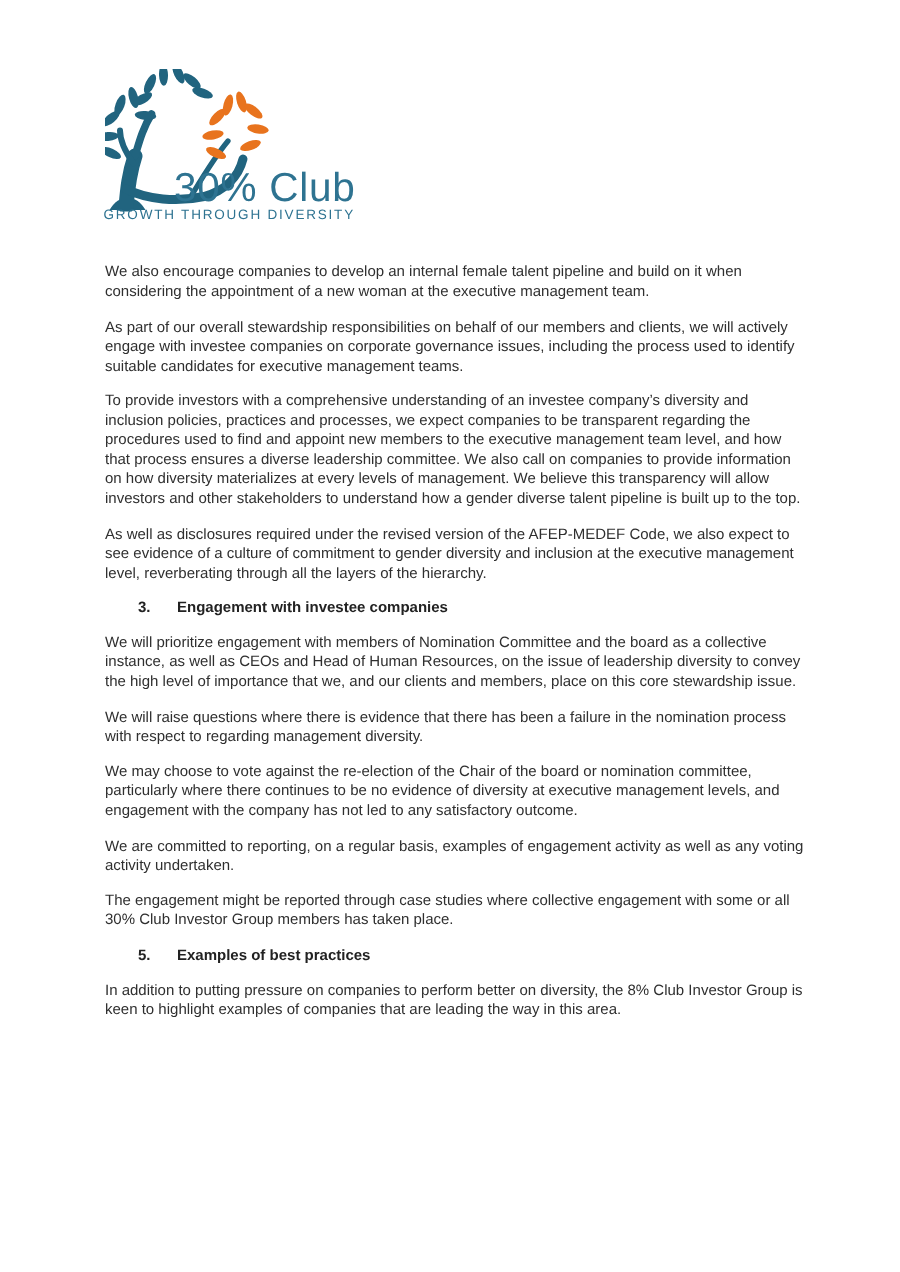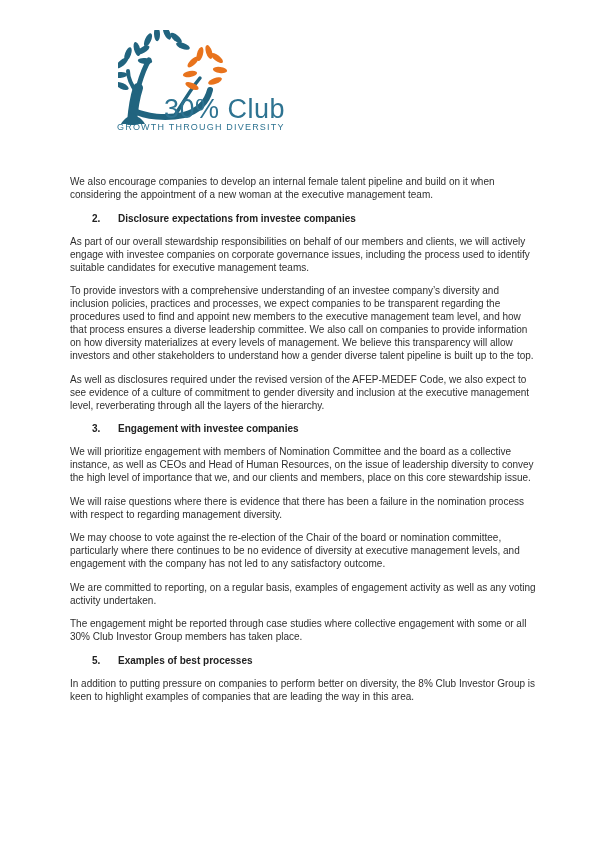--- a/index.html
+++ b/index.html
@@ -5,21 +5,21 @@
   * { box-sizing: border-box; }
   html, body { margin: 0; padding: 0; background: #ffffff; }
   .page {
     position: relative;
     width: 600px;
     height: 848px;
     background: #ffffff;
     font-family: "Liberation Sans", sans-serif;
     overflow: hidden;
   }
-  .logo { position: absolute; top: 28px; left: 68px; width: 170px; height: 110px; margin-left: 48px; }
+  .logo { position: absolute; top: 44px; left: 68px; width: 170px; height: 110px; }
   .logo-tree { position: absolute; top: 2px; left: 2px; }
   .logo-title {
     position: absolute;
     top: 66px;
     left: 48px;
     font-size: 27px;
     letter-spacing: 0.5px;
     color: #2e7391;
     font-weight: 400;
     white-space: nowrap;
@@ -99,41 +99,38 @@
         <ellipse rx="7.2" ry="3" transform="translate(97,51) rotate(-20)"></ellipse>
       </g>
     </svg>
     <div class="logo-title">30% Club</div>
     <div class="logo-tagline">GROWTH THROUGH DIVERSITY</div>
   </div>
 
   <div class="content">
     <p>We also encourage companies to develop an internal female talent pipeline and build on it when considering the appointment of a new woman at the executive management team.</p>
 
-    <div class="heading">
-      <span class="num">2.</span><span>Disclosure expectations from investee companies</span>
-    </div>
 
     <p>As part of our overall stewardship responsibilities on behalf of our members and clients, we will actively engage with investee companies on corporate governance issues, including the process used to identify suitable candidates for executive management teams.</p>
     <p>To provide investors with a comprehensive understanding of an investee company’s diversity and inclusion policies, practices and processes, we expect companies to be transparent regarding the procedures used to find and appoint new members to the executive management team level, and how that process ensures a diverse leadership committee. We also call on companies to provide information on how diversity materializes at every levels of management. We believe this transparency will allow investors and other stakeholders to understand how a gender diverse talent pipeline is built up to the top.</p>
     <p>As well as disclosures required under the revised version of the AFEP-MEDEF Code, we also expect to see evidence of a culture of commitment to gender diversity and inclusion at the executive management level, reverberating through all the layers of the hierarchy.</p>
 
     <div class="heading">
       <span class="num">3.</span><span>Engagement with investee companies</span>
     </div>
 
     <p>We will prioritize engagement with members of Nomination Committee and the board as a collective instance, as well as CEOs and Head of Human Resources, on the issue of leadership diversity to convey the high level of importance that we, and our clients and members, place on this core stewardship issue.</p>
     <p>We will raise questions where there is evidence that there has been a failure in the nomination process with respect to regarding management diversity.</p>
     <p>We may choose to vote against the re-election of the Chair of the board or nomination committee, particularly where there continues to be no evidence of diversity at executive management levels, and engagement with the company has not led to any satisfactory outcome.</p>
 
 
     <p>We are committed to reporting, on a regular basis, examples of engagement activity as well as any voting activity undertaken.</p>
     <p>The engagement might be reported through case studies where collective engagement with some or all 30% Club Investor Group members has taken place.</p>
 
     <div class="heading">
-      <span class="num">5.</span><span>Examples of best processes</span>
+      <span class="num">5.</span><span>Examples of best practices</span>
     </div>
 
     <p>In addition to putting pressure on companies to perform better on diversity, the 8% Club Investor Group is keen to highlight examples of companies that are leading the way in this area.</p>
 
   </div>
 
 </div>
 
 </body></html>

